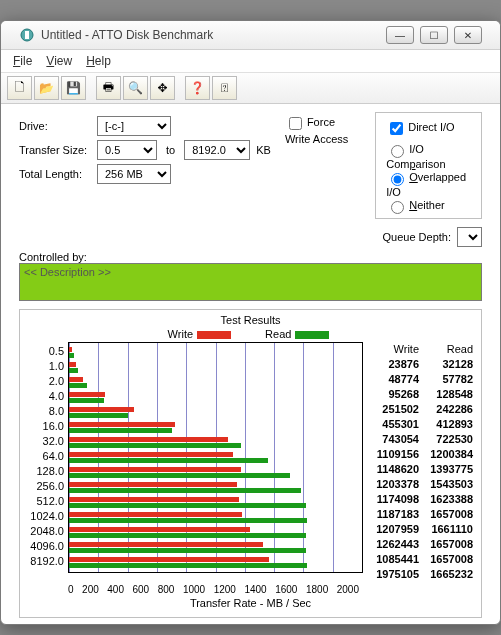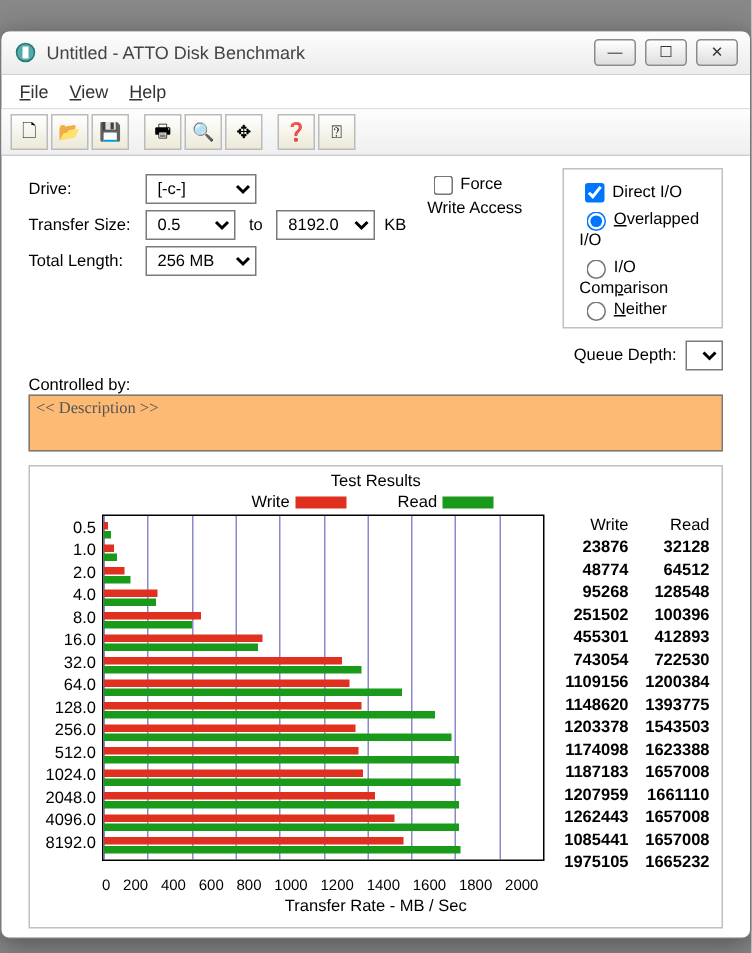--- a/index.html
+++ b/index.html
@@ -1,17 +1,17 @@
 <!DOCTYPE html>
 <html><head>
 <meta charset="utf-8">
 <style>
   body { margin:0; background:#888; font-family: Tahoma, Arial, sans-serif; font-size:11px; display:flex; justify-content:center; padding:20px 0; }
   .window { width:501px; background:#fff; border:1px solid #7a7a7a; border-radius:6px; box-shadow:0 4px 20px rgba(0,0,0,0.4); }
-  .titlebar { display:flex; align-items:center; height:28px; padding:0 8px; border-bottom:1px solid #d0d0d0; border-top-left-radius:6px; border-top-right-radius:6px; background:linear-gradient(#fdfdfd,#ececec); }
+  .titlebar { display:flex; align-items:center; height:28px; padding:0 18px; border-bottom:1px solid #d0d0d0; border-top-left-radius:6px; border-top-right-radius:6px; background:linear-gradient(#fdfdfd,#ececec); }
   .titlebar .icon { width:16px; height:16px; margin-right:6px; }
   .titlebar .title { flex:1; font-size:12px; color:#444; }
   .winbtns { display:flex; gap:6px; }
   .winbtn { width:26px; height:16px; border:1px solid #8a8a8a; border-radius:3px; background:linear-gradient(#fff,#ddd); display:flex; align-items:center; justify-content:center; font-size:10px; color:#333; cursor:pointer; }
   .menubar { display:flex; gap:14px; padding:4px 12px; font-size:12px; color:#333; border-bottom:1px solid #e0e0e0; }
   .menubar span { cursor:default; }
   .menubar u { text-decoration:underline; }
   .toolbar { display:flex; padding:3px 6px; border-bottom:1px solid #ccc; background:linear-gradient(#fdfdfd,#efefef); gap:2px;}
   .tbtn { width:23px; height:22px; border:1px solid #bbb; background:linear-gradient(#fff,#ece9d8); display:flex; align-items:center; justify-content:center; font-size:12px; cursor:pointer; }
   .tbsep { width:6px; }
@@ -22,21 +22,21 @@
   select { height:20px; }
   .topgrid { display:flex; gap:14px; align-items:stretch; }
   .leftcol { flex:1.05; }
   .midcol { flex:0.9; padding-top:2px;}
   .rightcol { flex:1; border:1px solid #c0c0c0; padding:6px 10px 4px 10px; }
   .chk,.rad { margin-right:5px; vertical-align:middle; }
   .qd { display:flex; align-items:center; justify-content:flex-end; margin-top:8px; gap:6px;}
   .controlled { margin-top:4px;}
   .controlled .row select { flex:1; margin-right:8px; }
   .btn { height:20px; min-width:60px; border:1px solid #7a7a7a; background:linear-gradient(#fff,#e8e8e8); font-size:11px; cursor:pointer; }
-  textarea.desc { width:100%; height:38px; box-sizing:border-box; border:1px solid #7a7a7a; font-size:11px; font-family:Liberation Serif, serif; padding:2px 4px; color:#555; resize:none; background:#fdba74;}
+  textarea.desc { width:100%; height:38px; box-sizing:border-box; border:1px solid #7a7a7a; font-size:11px; font-family:Liberation Sans, sans-serif; padding:2px 4px; color:#555; resize:none; background:#84cc16;}
   .results { border:1px solid #c0c0c0; padding:4px 6px 8px 6px; margin-top:6px; }
   .results .resheader { text-align:center; font-size:11px; margin-bottom:2px; }
   .legend { display:flex; justify-content:center; gap:30px; font-size:11px; margin-bottom:2px;}
   .swatch { display:inline-block; width:34px; height:8px; margin:0 4px; vertical-align:middle; }
   .swatch.red { background:#e03020; }
   .swatch.green { background:#1a9a1a; }
   .resultbody { display:flex; }
   .ylabels { width:38px; text-align:right; font-size:11px; line-height:15px; padding-top:2px;}
   .chart { flex:1; position:relative; border:1px solid #000; margin:0 4px; background:#fff; overflow:hidden; }
   .grid { position:absolute; top:0; bottom:0; border-left:1px solid #3a3aaa; opacity:0.6;}
@@ -107,22 +107,22 @@
         <div class="row">
           <span class="lbl">Total Length:</span>
           <select style="width:74px"><option>256 MB</option></select>
         </div>
       </div>
       <div class="midcol">
         <label><input type="checkbox" class="chk" style=""><span>Force Write Access</span></label>
       </div>
       <div class="rightcol">
         <div><label><input type="checkbox" class="chk" checked="" style=""><span>Direct I/O</span></label></div>
+        <div style="margin-top:4px"><label><input type="radio" name="iom" class="rad" style="">I/O Com<u>p</u>arison</label></div>
         <div><label><input type="radio" name="iom" class="rad" checked="" style=""><u>O</u>verlapped I/O</label></div>
-        <div style="margin-top:4px"><label><input type="radio" name="iom" class="rad" style="">I/O Com<u>p</u>arison</label></div>
         <div><label><input type="radio" name="iom" class="rad" style=""><u>N</u>either</label></div>
       </div>
     </div>
 
     <div class="qd">
       <span>Queue Depth:</span>
       <select style="width:25px"><option>10</option></select>
     </div>
 
     <div class="controlled">
@@ -234,29 +234,29 @@
               <span>Write</span>
               <span>Read</span>
             </div>
           <div id="numrows">
               <div class="numrow">
                 <span>23876</span>
                 <span>32128</span>
               </div>
               <div class="numrow">
                 <span>48774</span>
-                <span>64512</span>
+                <span>57782</span>
               </div>
               <div class="numrow">
                 <span>95268</span>
                 <span>128548</span>
               </div>
               <div class="numrow">
                 <span>251502</span>
-                <span>100396</span>
+                <span>242286</span>
               </div>
               <div class="numrow">
                 <span>455301</span>
                 <span>412893</span>
               </div>
               <div class="numrow">
                 <span>743054</span>
                 <span>722530</span>
               </div>
               <div class="numrow">

